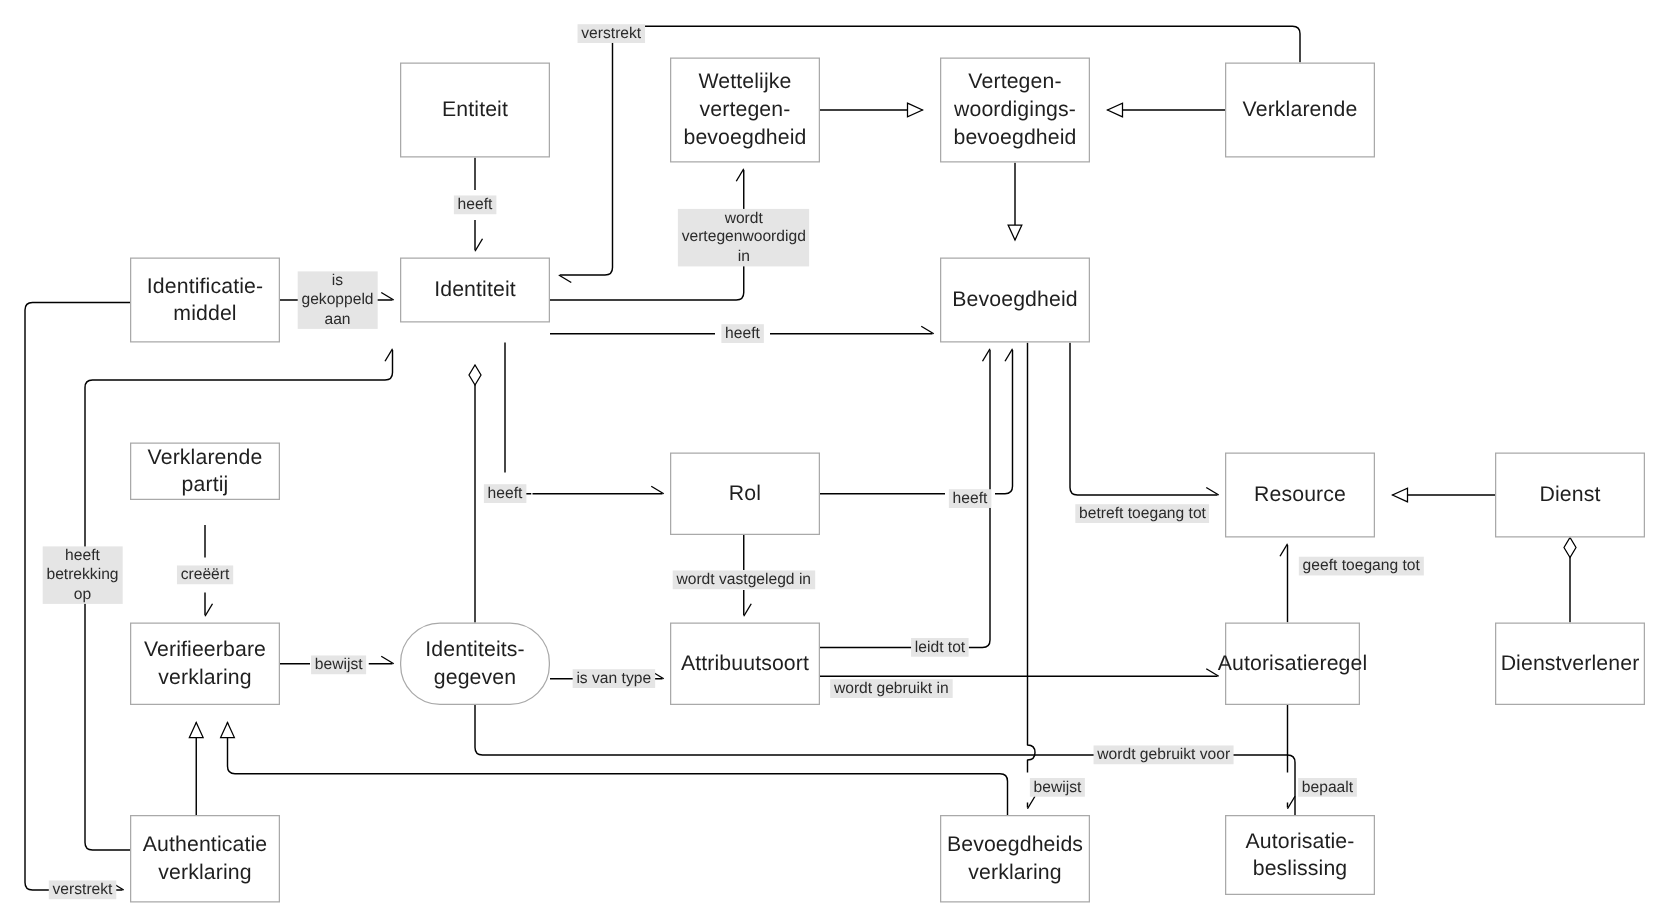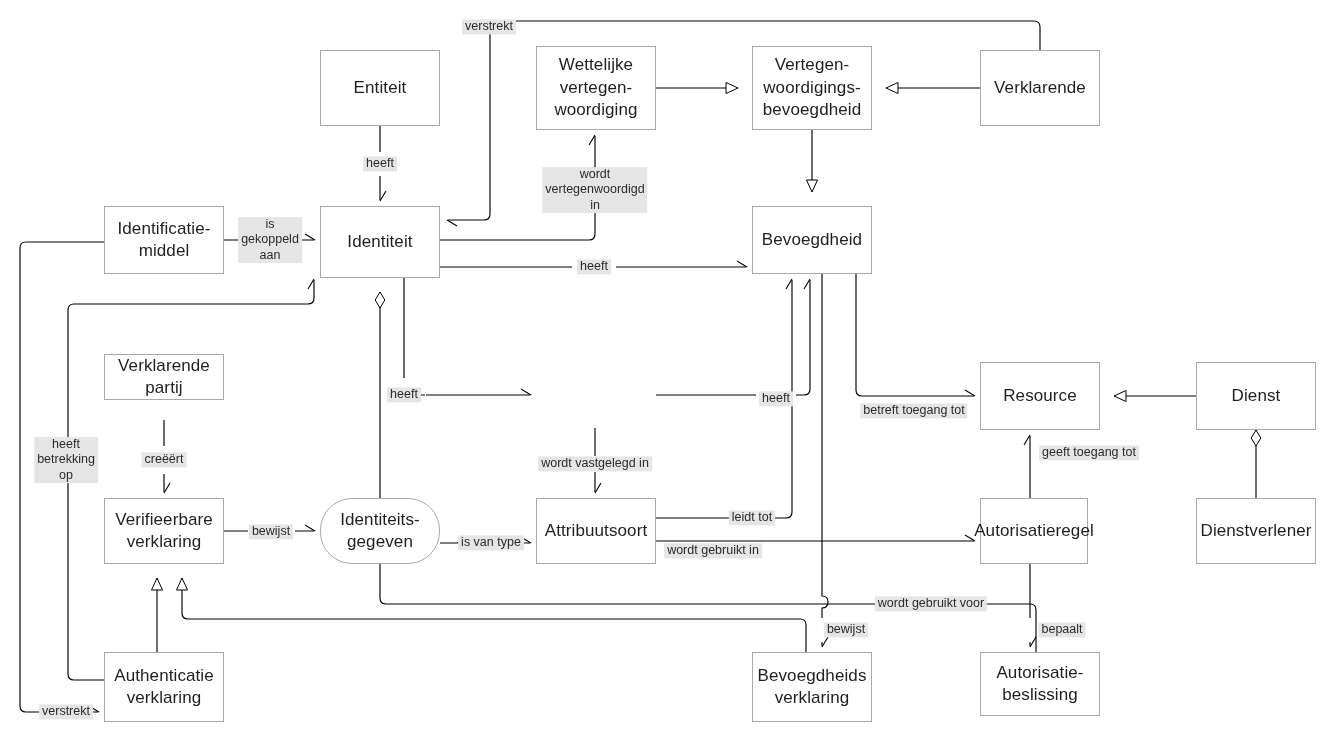--- a/index.html
+++ b/index.html
@@ -128,43 +128,46 @@
       <path d="M104,242 L26,242 Q20,242 20,248 L20,706 Q20,712 26,712 L44,712 M92,712 L98,712" marker-end="url(#openArrow)"></path>
     </g>
   </svg>
 
   <div class="node" style="left:320px;top:50px;width:120px;height:76px;">
     <span>Entiteit</span>
   </div>
   <div class="node" style="left:536px;top:46px;width:120px;height:84px;">
     <span>Wettelijke
 vertegen-
-woordiging</span>
+bevoegdheid</span>
   </div>
   <div class="node" style="left:752px;top:46px;width:120px;height:84px;">
     <span>Vertegen-
 woordigings-
 bevoegdheid</span>
   </div>
   <div class="node" style="left:980px;top:50px;width:120px;height:76px;">
     <span>Verklarende</span>
   </div>
   <div class="node" style="left:104px;top:206px;width:120px;height:68px;">
     <span>Identificatie-
 middel</span>
   </div>
-  <div class="node" style="left:320px;top:206px;width:120px;height:72px;">
+  <div class="node" style="left:320px;top:206px;width:120px;height:52px;">
     <span>Identiteit</span>
   </div>
   <div class="node" style="left:752px;top:206px;width:120px;height:68px;">
     <span>Bevoegdheid</span>
   </div>
   <div class="node" style="left:104px;top:354px;width:120px;height:46px;">
     <span>Verklarende
 partij</span>
+  </div>
+  <div class="node" style="left:536px;top:362px;width:120px;height:66px;">
+    <span>Rol</span>
   </div>
   <div class="node" style="left:980px;top:362px;width:120px;height:68px;">
     <span>Resource</span>
   </div>
   <div class="node" style="left:1196px;top:362px;width:120px;height:68px;">
     <span>Dienst</span>
   </div>
   <div class="node" style="left:104px;top:498px;width:120px;height:66px;">
     <span>Verifieerbare
 verklaring</span>

